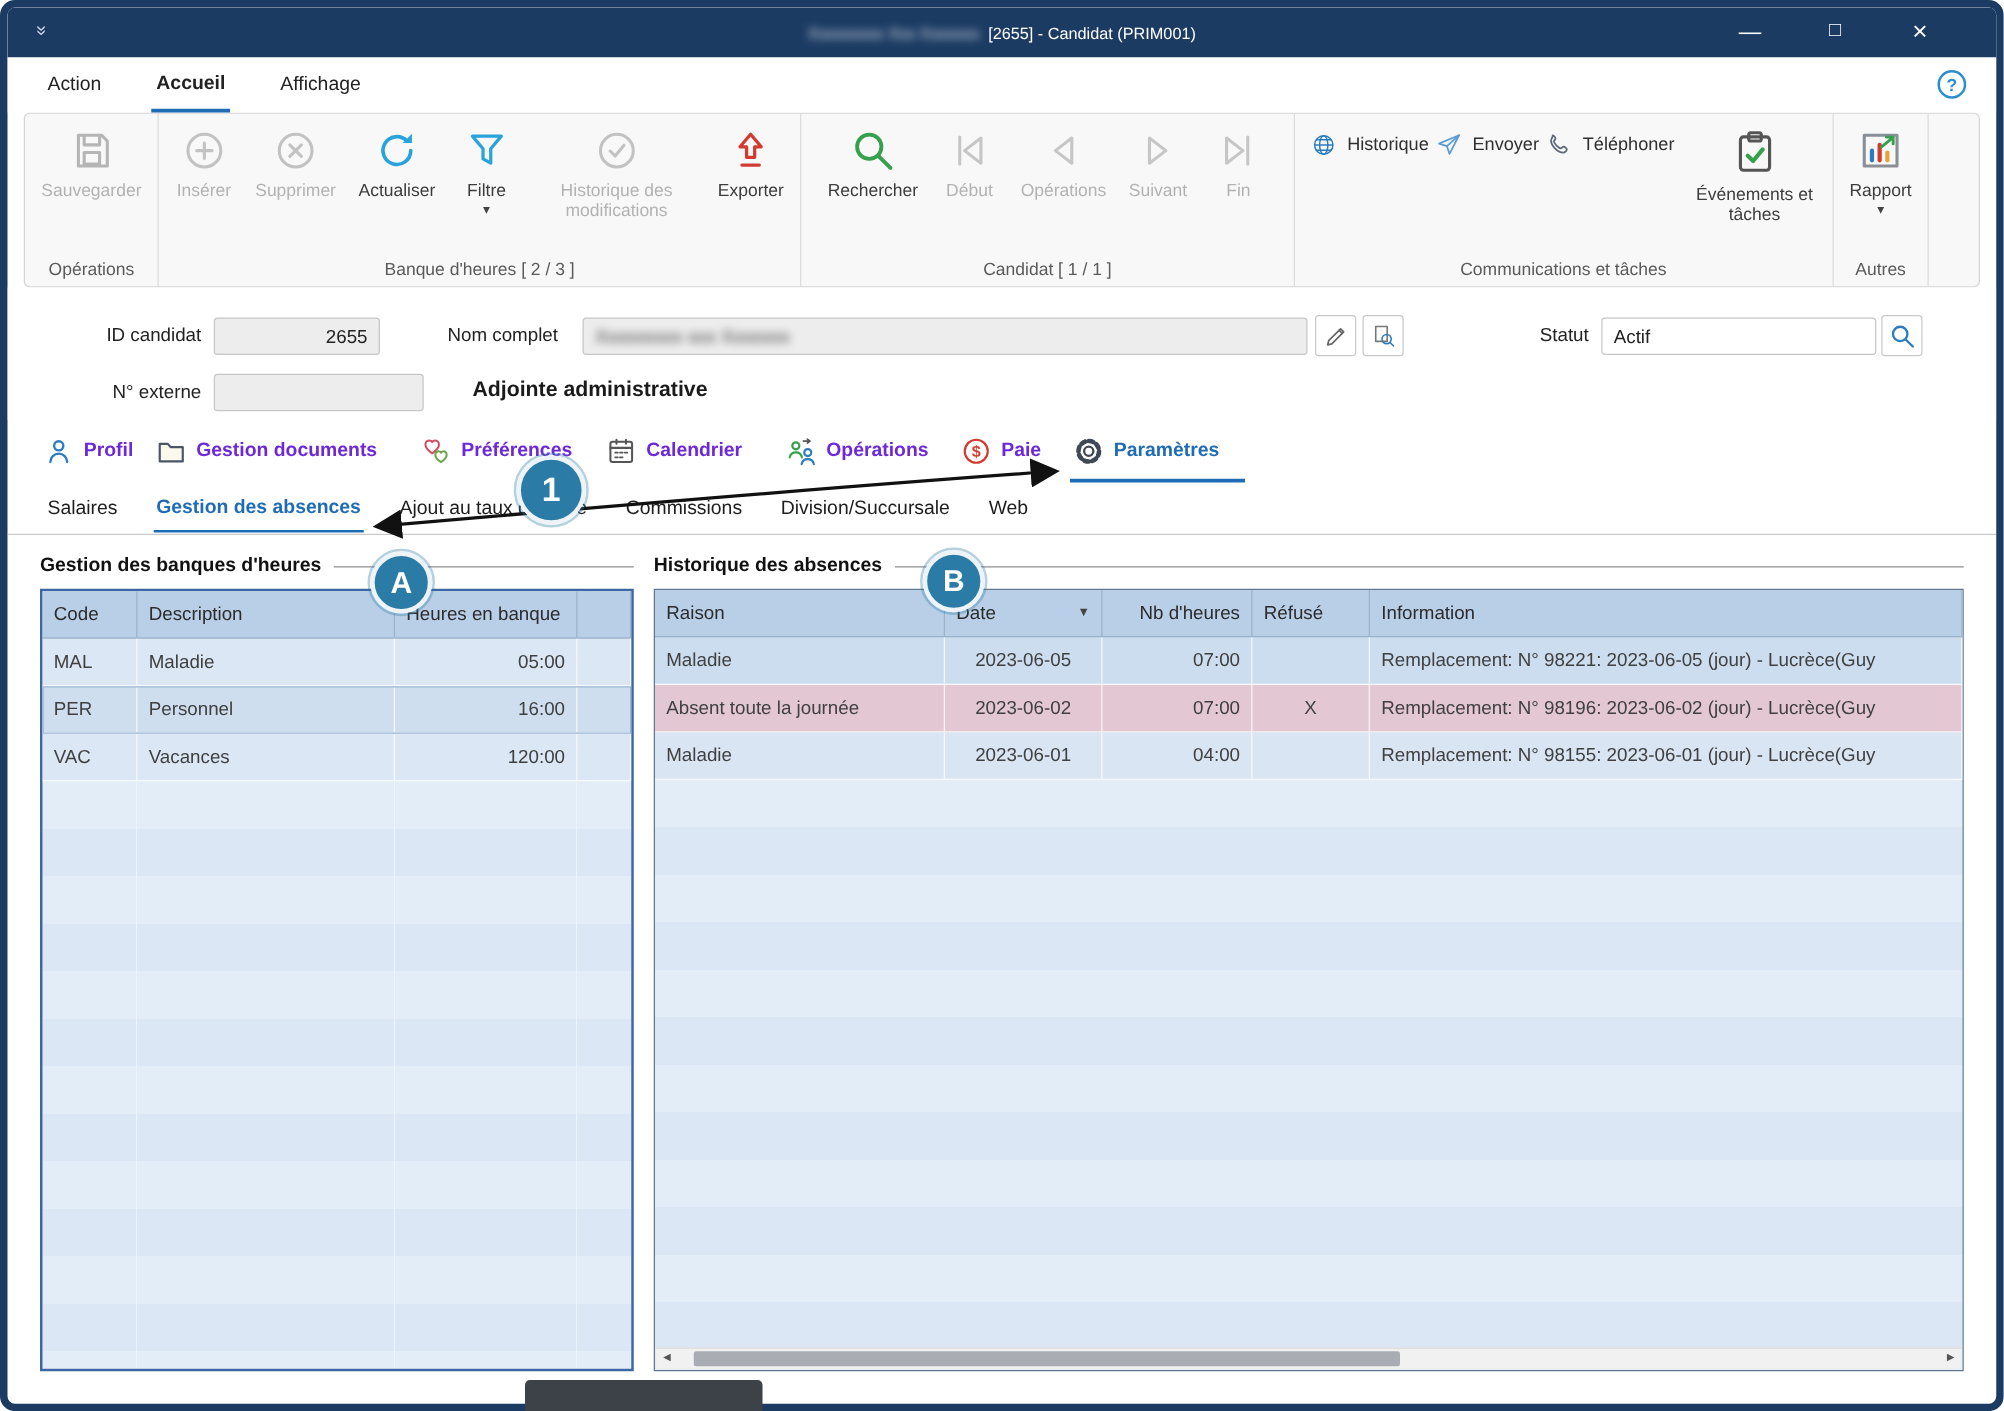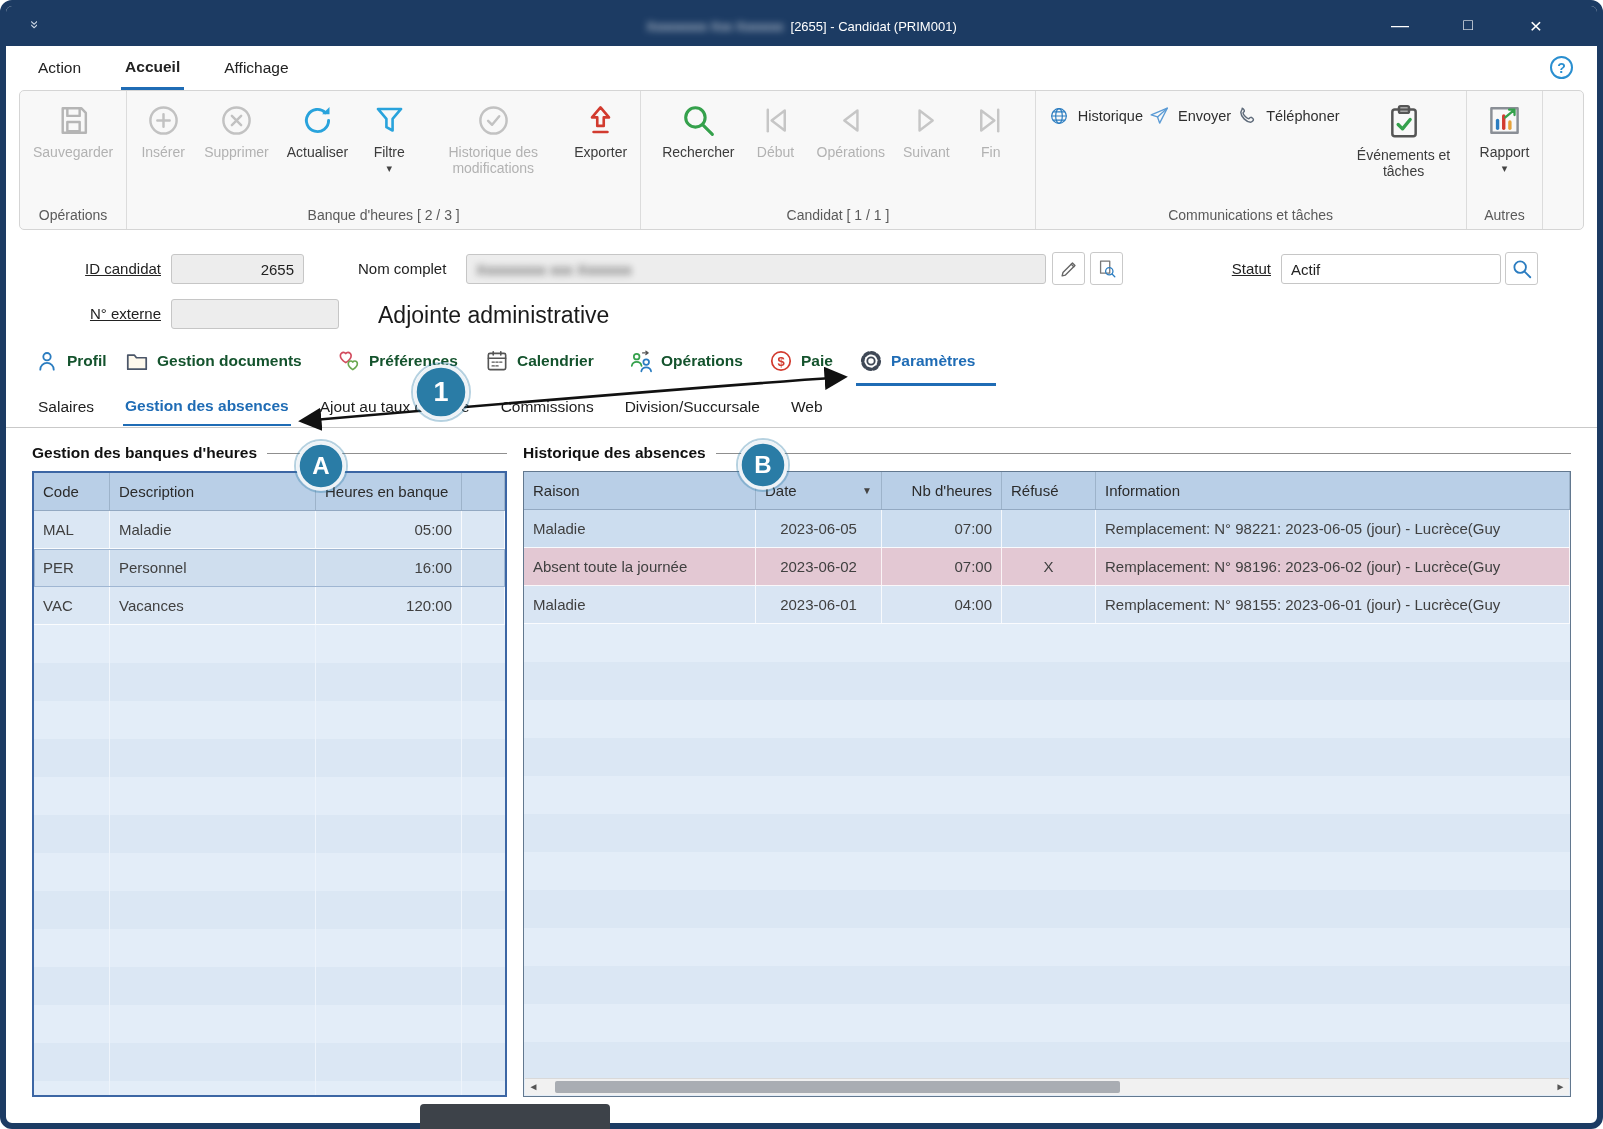--- a/index.html
+++ b/index.html
@@ -46,34 +46,34 @@
   .rbtn svg { width:37px; height:37px; }
   .chev { font-size:11px; color:#444; line-height:6px; }
   .commcol { display:flex; flex-direction:row; gap:5px; padding:8px 6px 0 8px; }
   .commitem { display:flex; align-items:center; gap:8px; font-size:14.5px; color:#2f2f2f; }
   .commitem svg { width:22px; height:22px; }
   .rfill { flex:1; }
 
   
   .info { position:relative; height:106px; background:#fff; }
   .ilabel { position:absolute; font-size:15px; color:#222; }
-  .r { text-align:right; width:125px;text-decoration:underline; }
+  .r { text-align:right; width:125px; }
   .field { position:absolute; height:30px; background:#ededed; border:1px solid #c6c6c6;
            border-radius:3px; font-size:15px; color:#222; display:flex; align-items:center;
            padding:0 9px; }
   .field.white { background:#fff; }
   .sqbtn { position:absolute; width:33px; height:33px; background:#fff; border:1px solid #c9c9c9;
            border-radius:3px; display:flex; align-items:center; justify-content:center; }
   .sqbtn svg { width:22px; height:22px; }
-  .jobtitle { position:absolute; font-size:23px; font-weight:normal; color:#1a1a1a; }
+  .jobtitle { position:absolute; font-size:17px; font-weight:bold; color:#1a1a1a; }
 
   
   .tabs { position:relative; height:50px; }
   .tab { position:absolute; top:8px; height:34px; display:flex; align-items:center; gap:7px;
-         font-size:15.5px; color:#14532d; font-weight:bold; }
+         font-size:15.5px; color:#6d28d9; font-weight:bold; }
   .tab svg { width:26px; height:26px; }
   .tab.active { color:#1f6cb5; }
   .tab-underline { position:absolute; left:850px; width:140px; bottom:0; height:3px; background:#1f6cb5; }
 
   
   .subtabs { height:42px; display:flex; align-items:center; gap:27px; padding-left:30px;
              border-bottom:1px solid #c9c9c9; font-size:15.5px; color:#1d1d1d; }
   .subtab { padding:9px 2px; }
   .subtab.active { color:#1f6cb5; font-weight:bold; border-bottom:2px solid #1f6cb5; }
 

